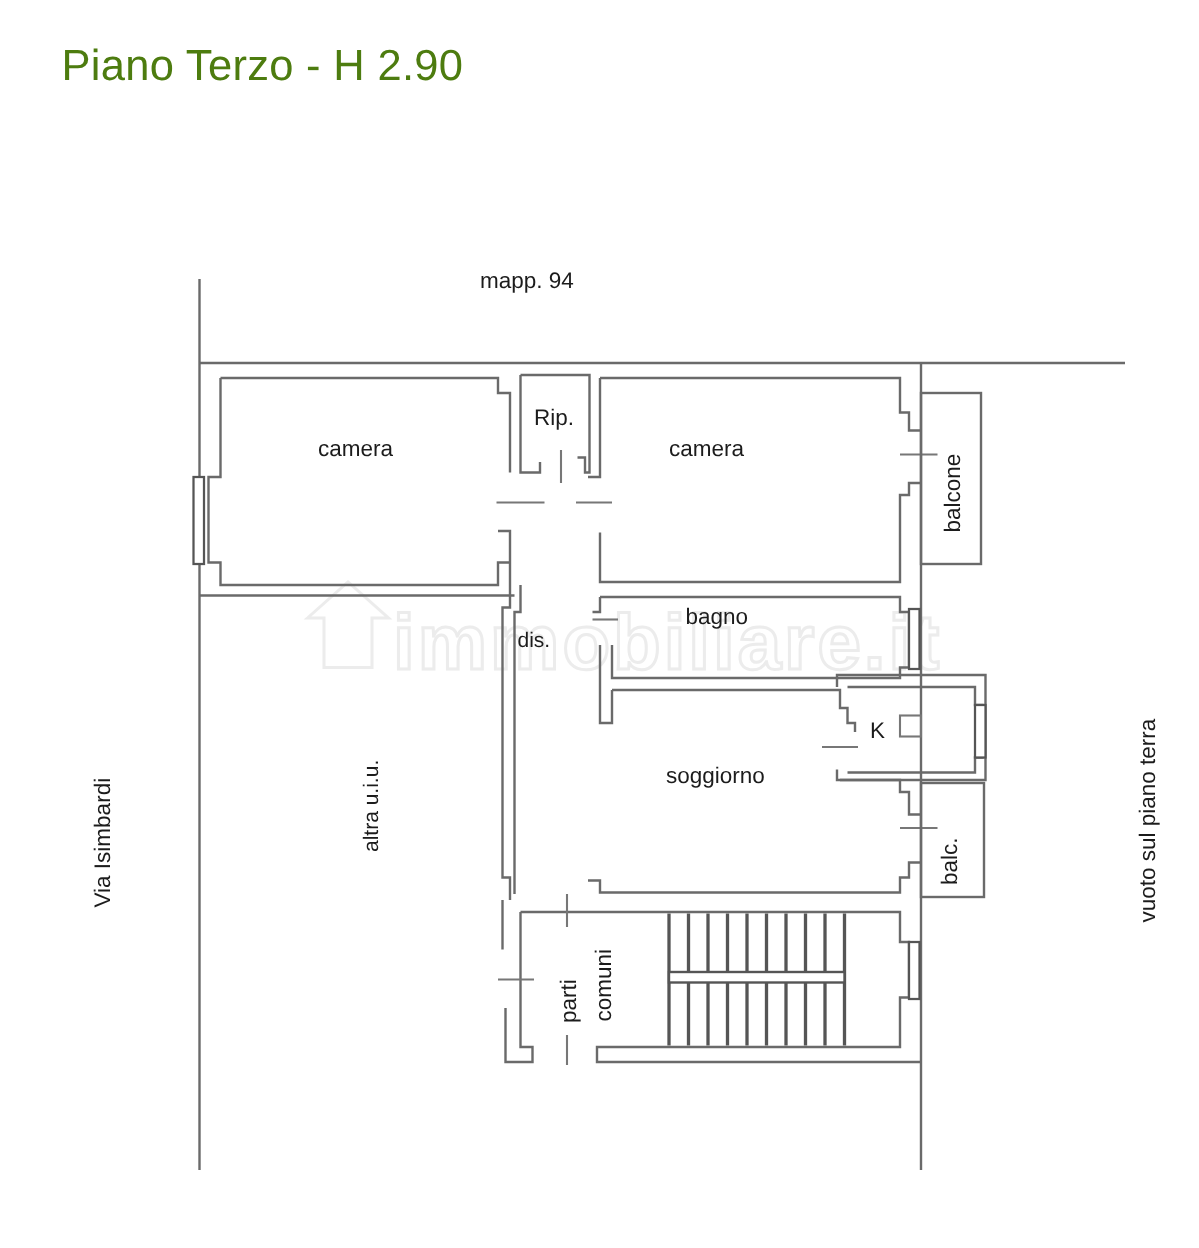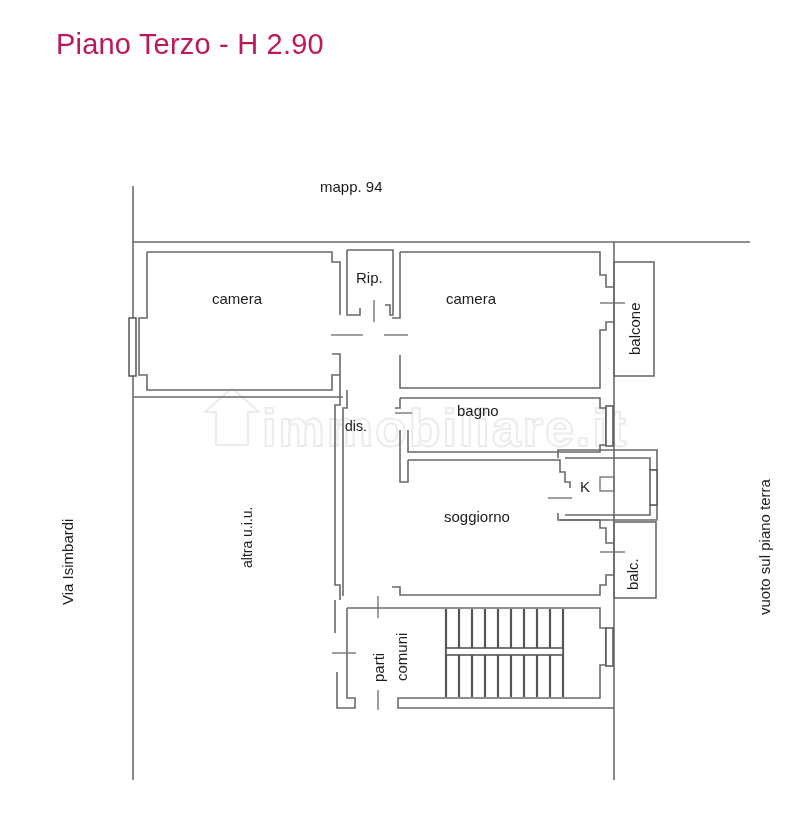--- a/index.html
+++ b/index.html
@@ -1,19 +1,19 @@
 <!DOCTYPE html>
 <html><head>
   <meta charset="utf-8">
   <style>
     html, body { margin: 0; padding: 0; background: #ffffff; }
     body { width: 799px; height: 832px; position: relative; overflow: hidden;
            font-family: "Liberation Sans", "DejaVu Sans", sans-serif; color: #1a1a1a; }
-    .title { position: absolute; left: 56px; top: 28px; font-size: 29px; letter-spacing: 0.2px;
-             color: #be185d; white-space: nowrap; }
+    .title { position: absolute; left: 41px; top: 28px; font-size: 29px; letter-spacing: 0.2px;
+             color: #4d7c0f; white-space: nowrap; }
     svg.plan { position: absolute; left: 0; top: 0; }
     .wall { fill: none; stroke: #6a6a6a; stroke-width: 1.6; }
     .thin { fill: none; stroke: #777; stroke-width: 1.4; }
     .win { fill: #fff; stroke: #555; stroke-width: 1.5; }
     .step { stroke: #555; stroke-width: 2.2; }
     .lbl { font-family: "Liberation Sans", "DejaVu Sans", sans-serif; font-size: 15px; fill: #1c1c1c; }
     .lbl-sm { font-family: "Liberation Sans", "DejaVu Sans", sans-serif; font-size: 14px; fill: #1c1c1c; }
     .wm { font-family: "Liberation Sans", "DejaVu Sans", sans-serif; font-size: 52px; font-weight: bold;
           fill: none; stroke: #ececec; stroke-width: 2; letter-spacing: 2px; }
   </style>

